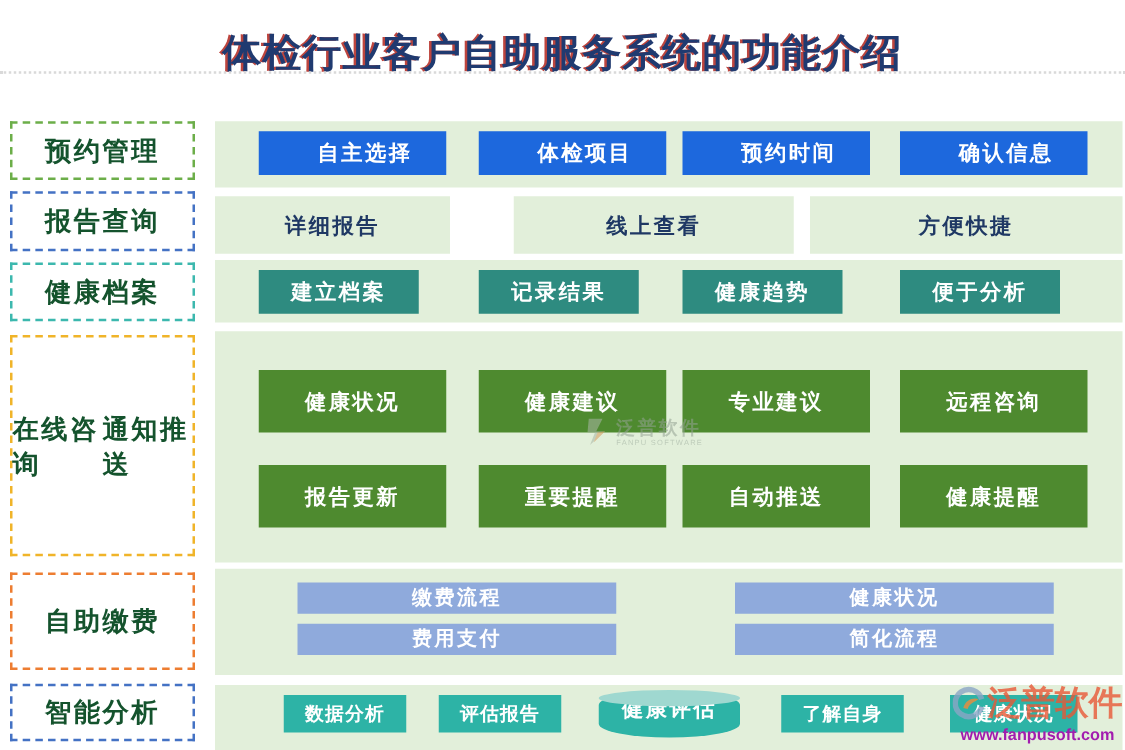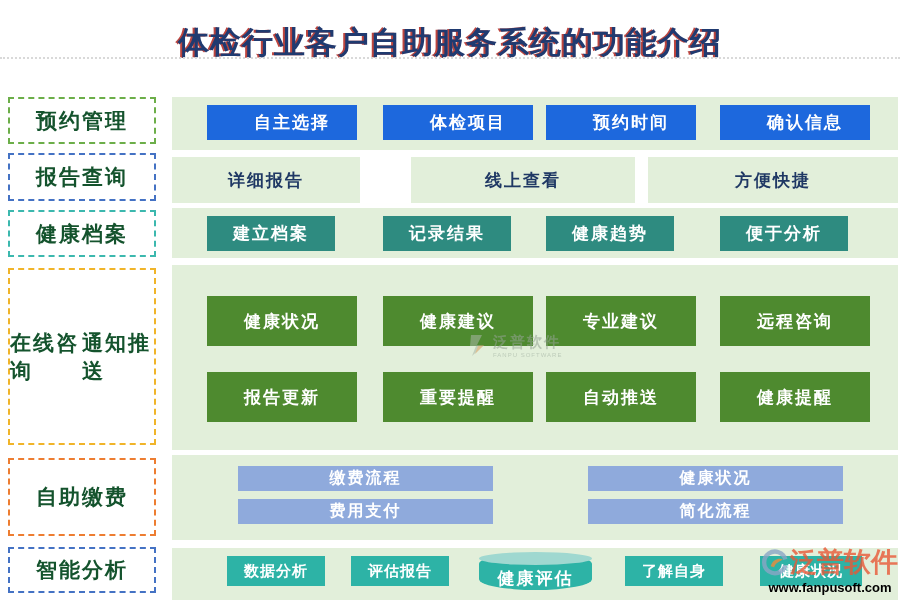--- a/index.html
+++ b/index.html
@@ -65,39 +65,39 @@
   .pay-bl { left:66px;  top:44px; width:255px; height:25px; }
   .pay-br { left:416px; top:44px; width:255px; height:25px; }
 
   
   .an-1 { left:55px;  top:8px; width:98px;  height:30px; }
   .an-2 { left:179px; top:8px; width:98px;  height:30px; }
   .an-4 { left:453px; top:8px; width:98px;  height:30px; }
   .an-5 { left:588px; top:8px; width:102px; height:30px; }
   .cylinder { left:307px; top:5px; width:113px; height:37px;
               background:#2db3a6; border-radius:50% / 11px;
-              display:flex; align-items:flex-end; justify-content:center; padding-bottom:0; }
+              display:flex; align-items:flex-end; justify-content:center; padding-bottom:11px; }
   .cylinder::before { content:""; position:absolute; top:-1px; left:0;
               width:113px; height:13px; background:#9fd8d0;
               border-radius:50%; }
 
   
   .wm-center { position:absolute; left:468px; top:333px; display:flex; gap:5px;
                align-items:flex-start; opacity:.55; }
   .wm-center .wm-glyph { width:20px; height:24px; }
   .wm-center .wm-txt  { font-size:15px; font-weight:bold; color:#94a394; letter-spacing:2px; }
   .wm-center .wm-sub  { font-size:6px; color:#9fae9f; letter-spacing:1px; }
 
   .wm-corner { position:absolute; left:762px; top:544px; width:136px; z-index:5;
                text-align:center; }
   .wm-corner .row { display:flex; align-items:center; justify-content:flex-start; gap:2px; }
   .wm-corner .brand { font-size:27px; font-weight:bold; letter-spacing:0;
                       color:rgba(232,88,54,.8); white-space:nowrap;
                       font-family:"Liberation Serif","DejaVu Serif",serif; }
-  .wm-corner .url { font-size:13px; font-weight:bold; color:#000000; letter-spacing:0; }
+  .wm-corner .url { font-size:13px; font-weight:bold; color:#a21caf; letter-spacing:0; }
 </style>
 </head>
 <body>
 
 <div class="stage">
 
   <div class="title">体检行业客户自助服务系统的功能介绍</div>
   <div class="title-rule"></div>
 
   <div class="cat cat-appointment">

